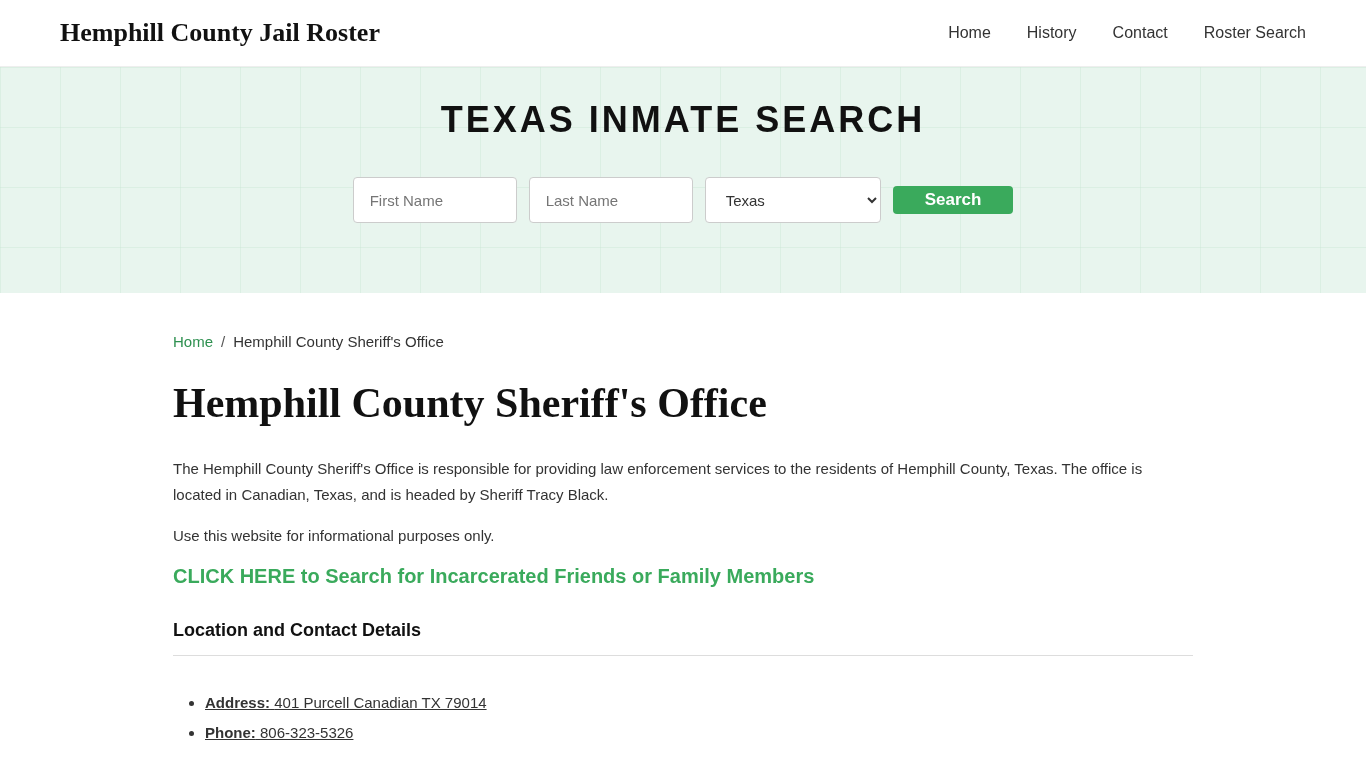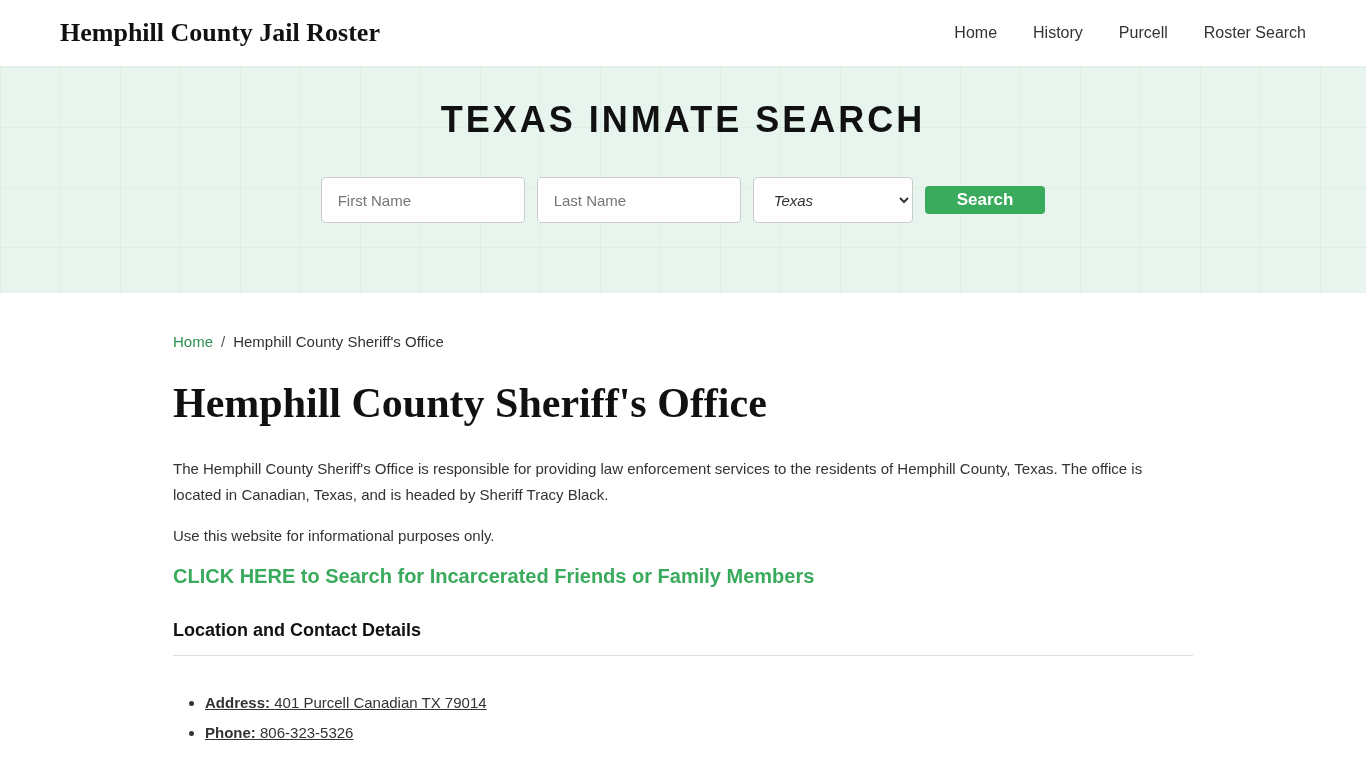--- a/index.html
+++ b/index.html
@@ -82,27 +82,26 @@
       border: 1px solid #ccc;
       border-radius: 4px;
       font-size: 15px;
       font-family: Arial, sans-serif;
       color: #555;
       background: #fff;
       outline: none;
     }
 
     .search-form input {
-      width: 204px;
+      width: 164px;
     }
 
     .search-form select {
-      width: 160px;
-      color: #333;
-      font-style: italic;
+      width: 176px;
+      color: #333;
     }
 
     .search-btn {
       height: 28px;
       padding: 0 32px;
       background: #3aaa5c;
       color: #fff;
       border: none;
       border-radius: 4px;
       font-size: 17px;
@@ -198,21 +197,21 @@
     }
   </style>
 </head>
 <body>
 
 <header class="header">
   <div class="site-title">Hemphill County Jail Roster</div>
   <nav class="nav">
     <a href="#">Home</a>
     <a href="#">History</a>
-    <a href="#">Purcell</a>
+    <a href="#">Contact</a>
     <a href="#">Roster Search</a>
   </nav>
 </header>
 
 <section class="hero">
   <h1 class="hero-title">TEXAS INMATE SEARCH</h1>
   <div class="search-form">
     <input type="text" class="first-name-input" placeholder="First Name" style="">
     <input type="text" class="last-name-input" placeholder="Last Name" style="">
     <select>

